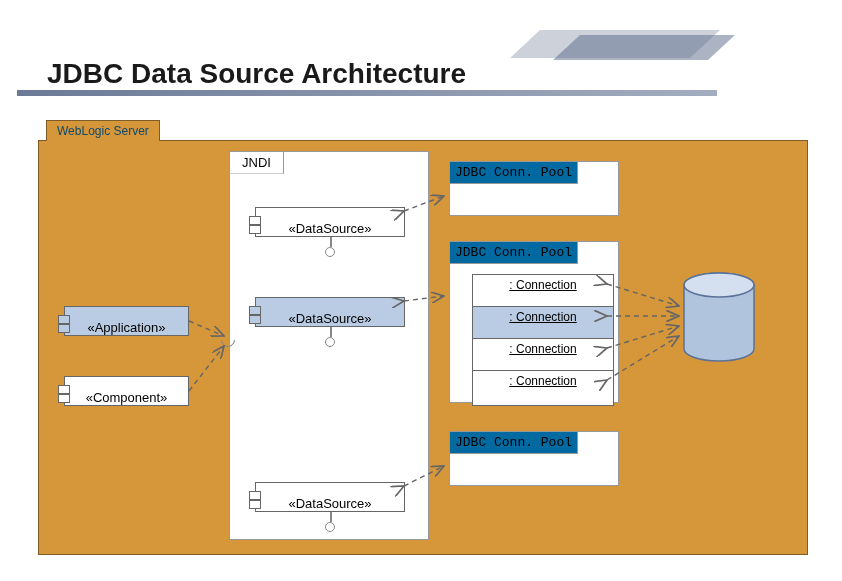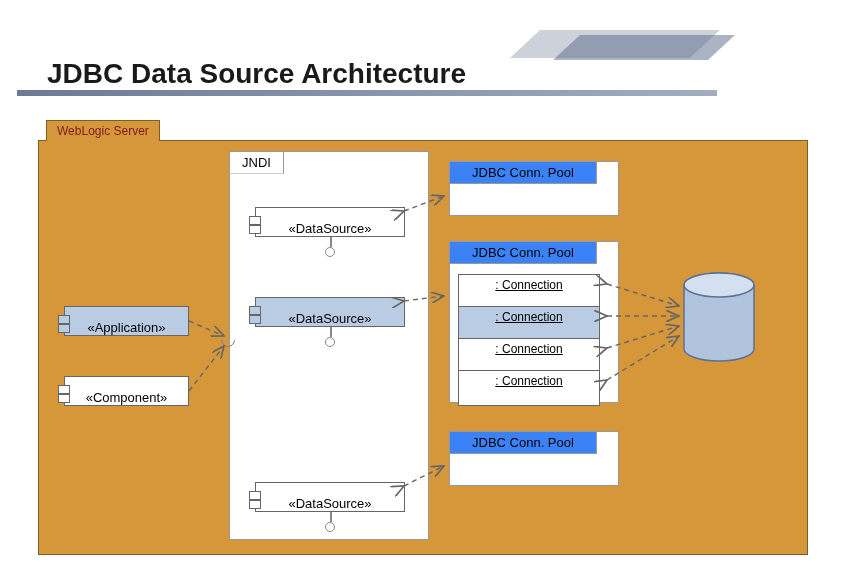--- a/index.html
+++ b/index.html
@@ -43,21 +43,21 @@
   }
   .server-label {
     position: absolute;
     top: 0;
     left: 8px;
     background: #d6963a;
     border: 1px solid #7d5c25;
     border-bottom: none;
     padding: 3px 10px;
     font-size: 12px;
-    color: #7f1d1d;
+    color: #0c4a6e;
     z-index: 2;
   }
   .server-box {
     position: absolute;
     top: 20px;
     left: 0;
     width: 770px;
     height: 415px;
     background: #d6963a;
     border: 1px solid #7d5c25;
@@ -125,29 +125,30 @@
   }
   .pool-container {
     position: absolute;
     background: #fff;
     border: 1px solid #999;
   }
   .pool-label {
     position: absolute;
     top: -1px;
     left: -1px;
-    background: #3b82f6;
-    border: 1px solid #999;
-    padding: 3px 22px;
+    background: #0369a1;
+    border: 1px solid #999;
+    padding: 3px 5px;
     font-size: 13px;
     white-space: nowrap;
+    font-family: Liberation Mono, monospace;
   }
   .conn-box {
     position: absolute;
-    left: 8px;
+    left: 22px;
     width: 142px;
     height: 36px;
     background: #fff;
     border: 1px solid #666;
     font-size: 12px;
     text-align: center;
     line-height: 20px;
     text-decoration: underline;
   }
   .conn-box.blue { background: #b9cce4; }

